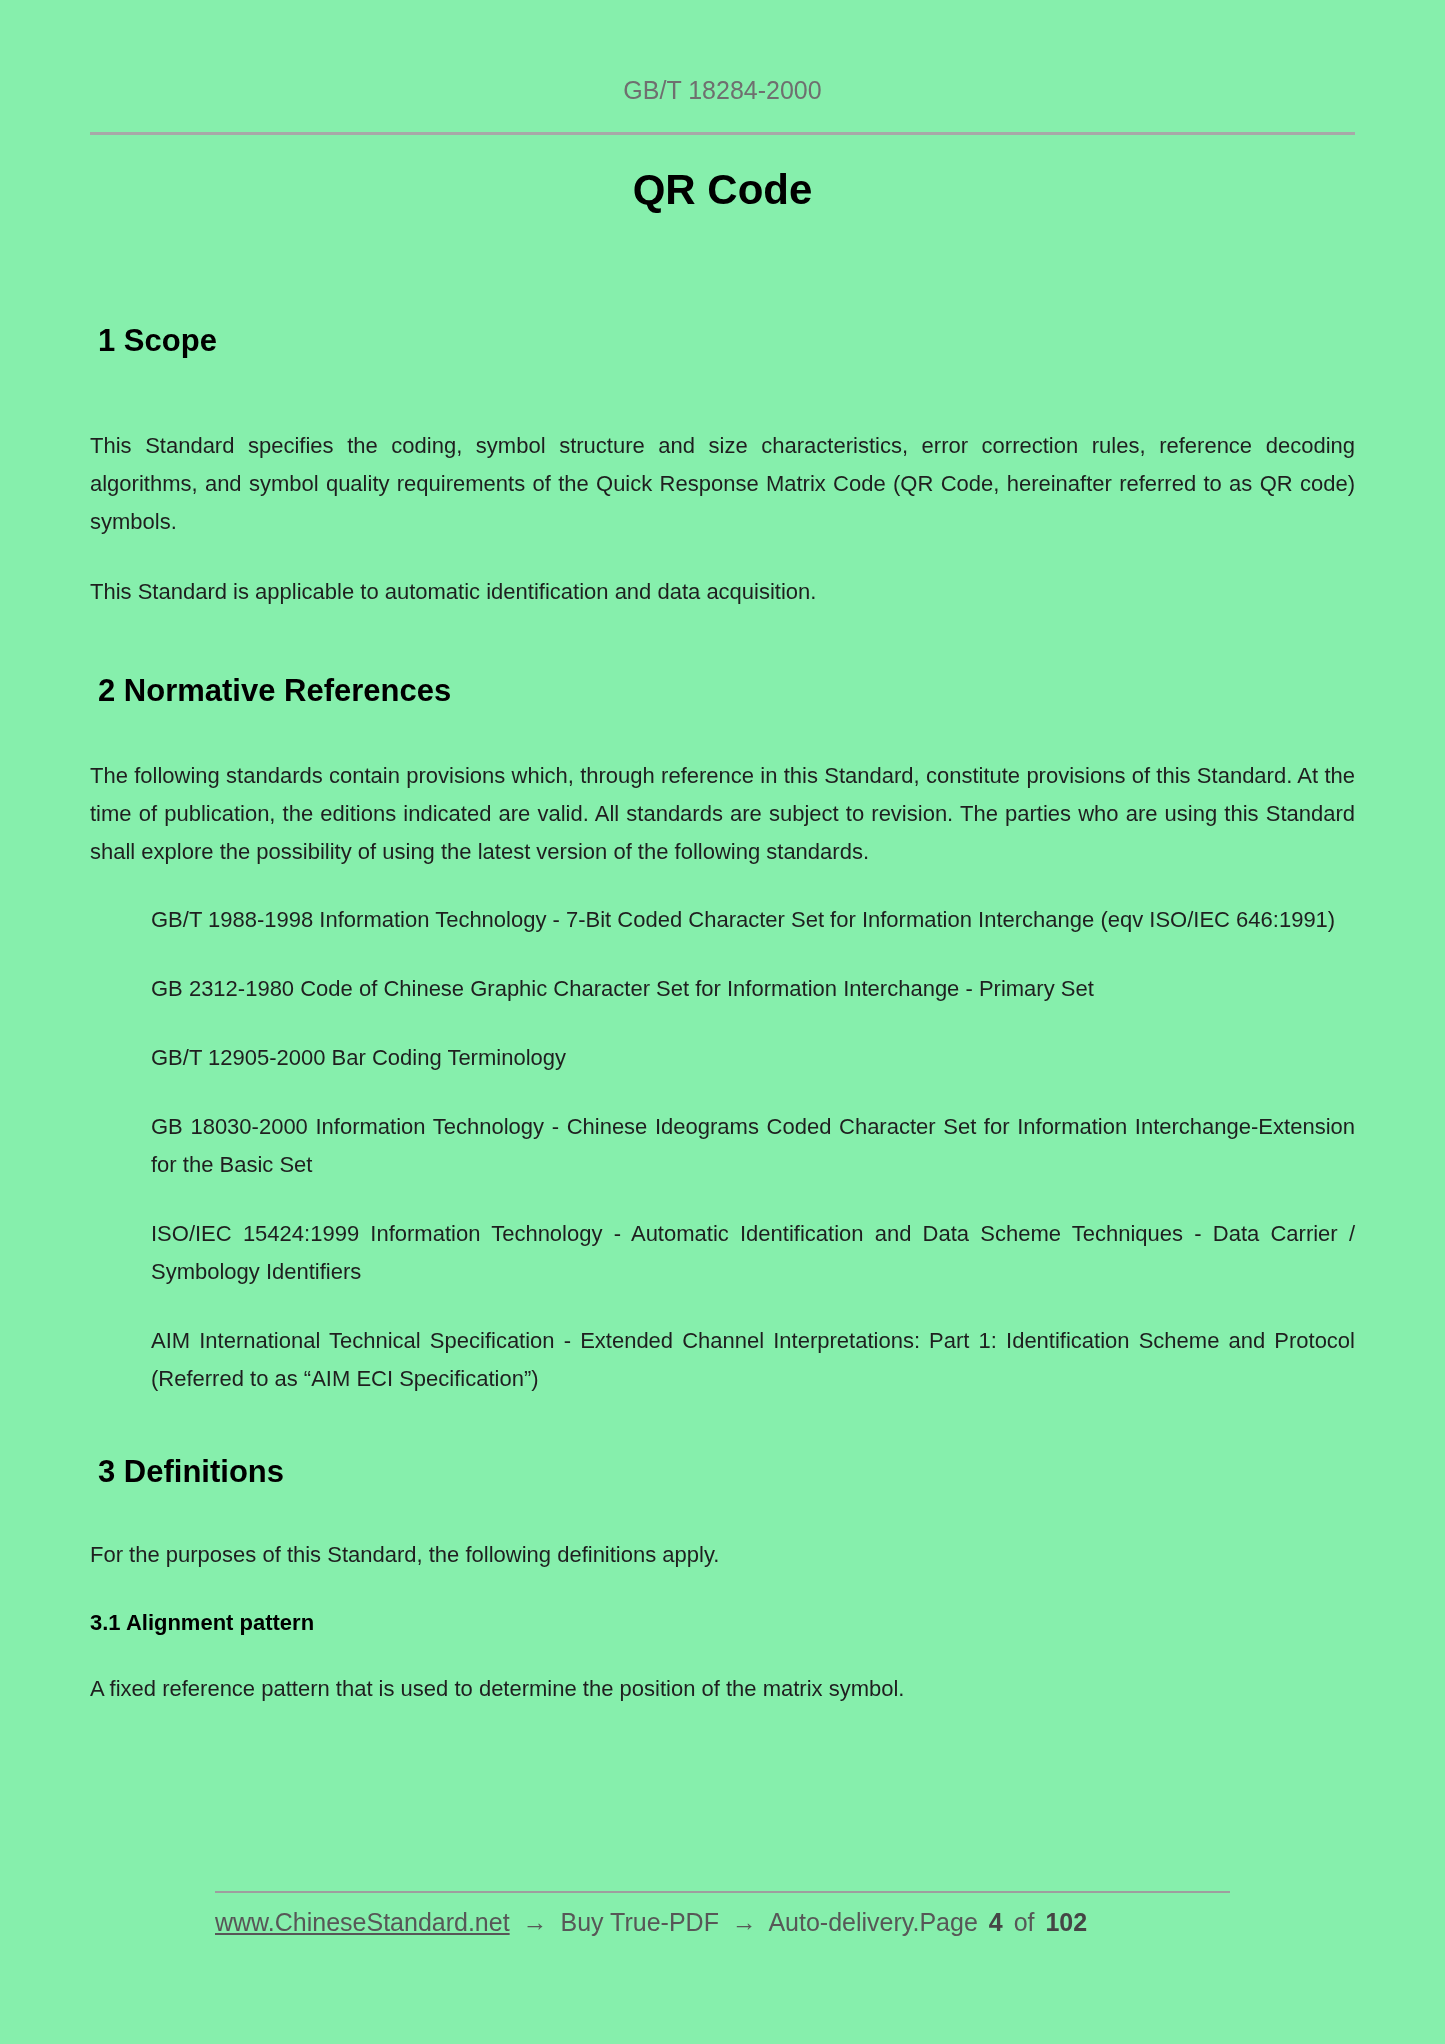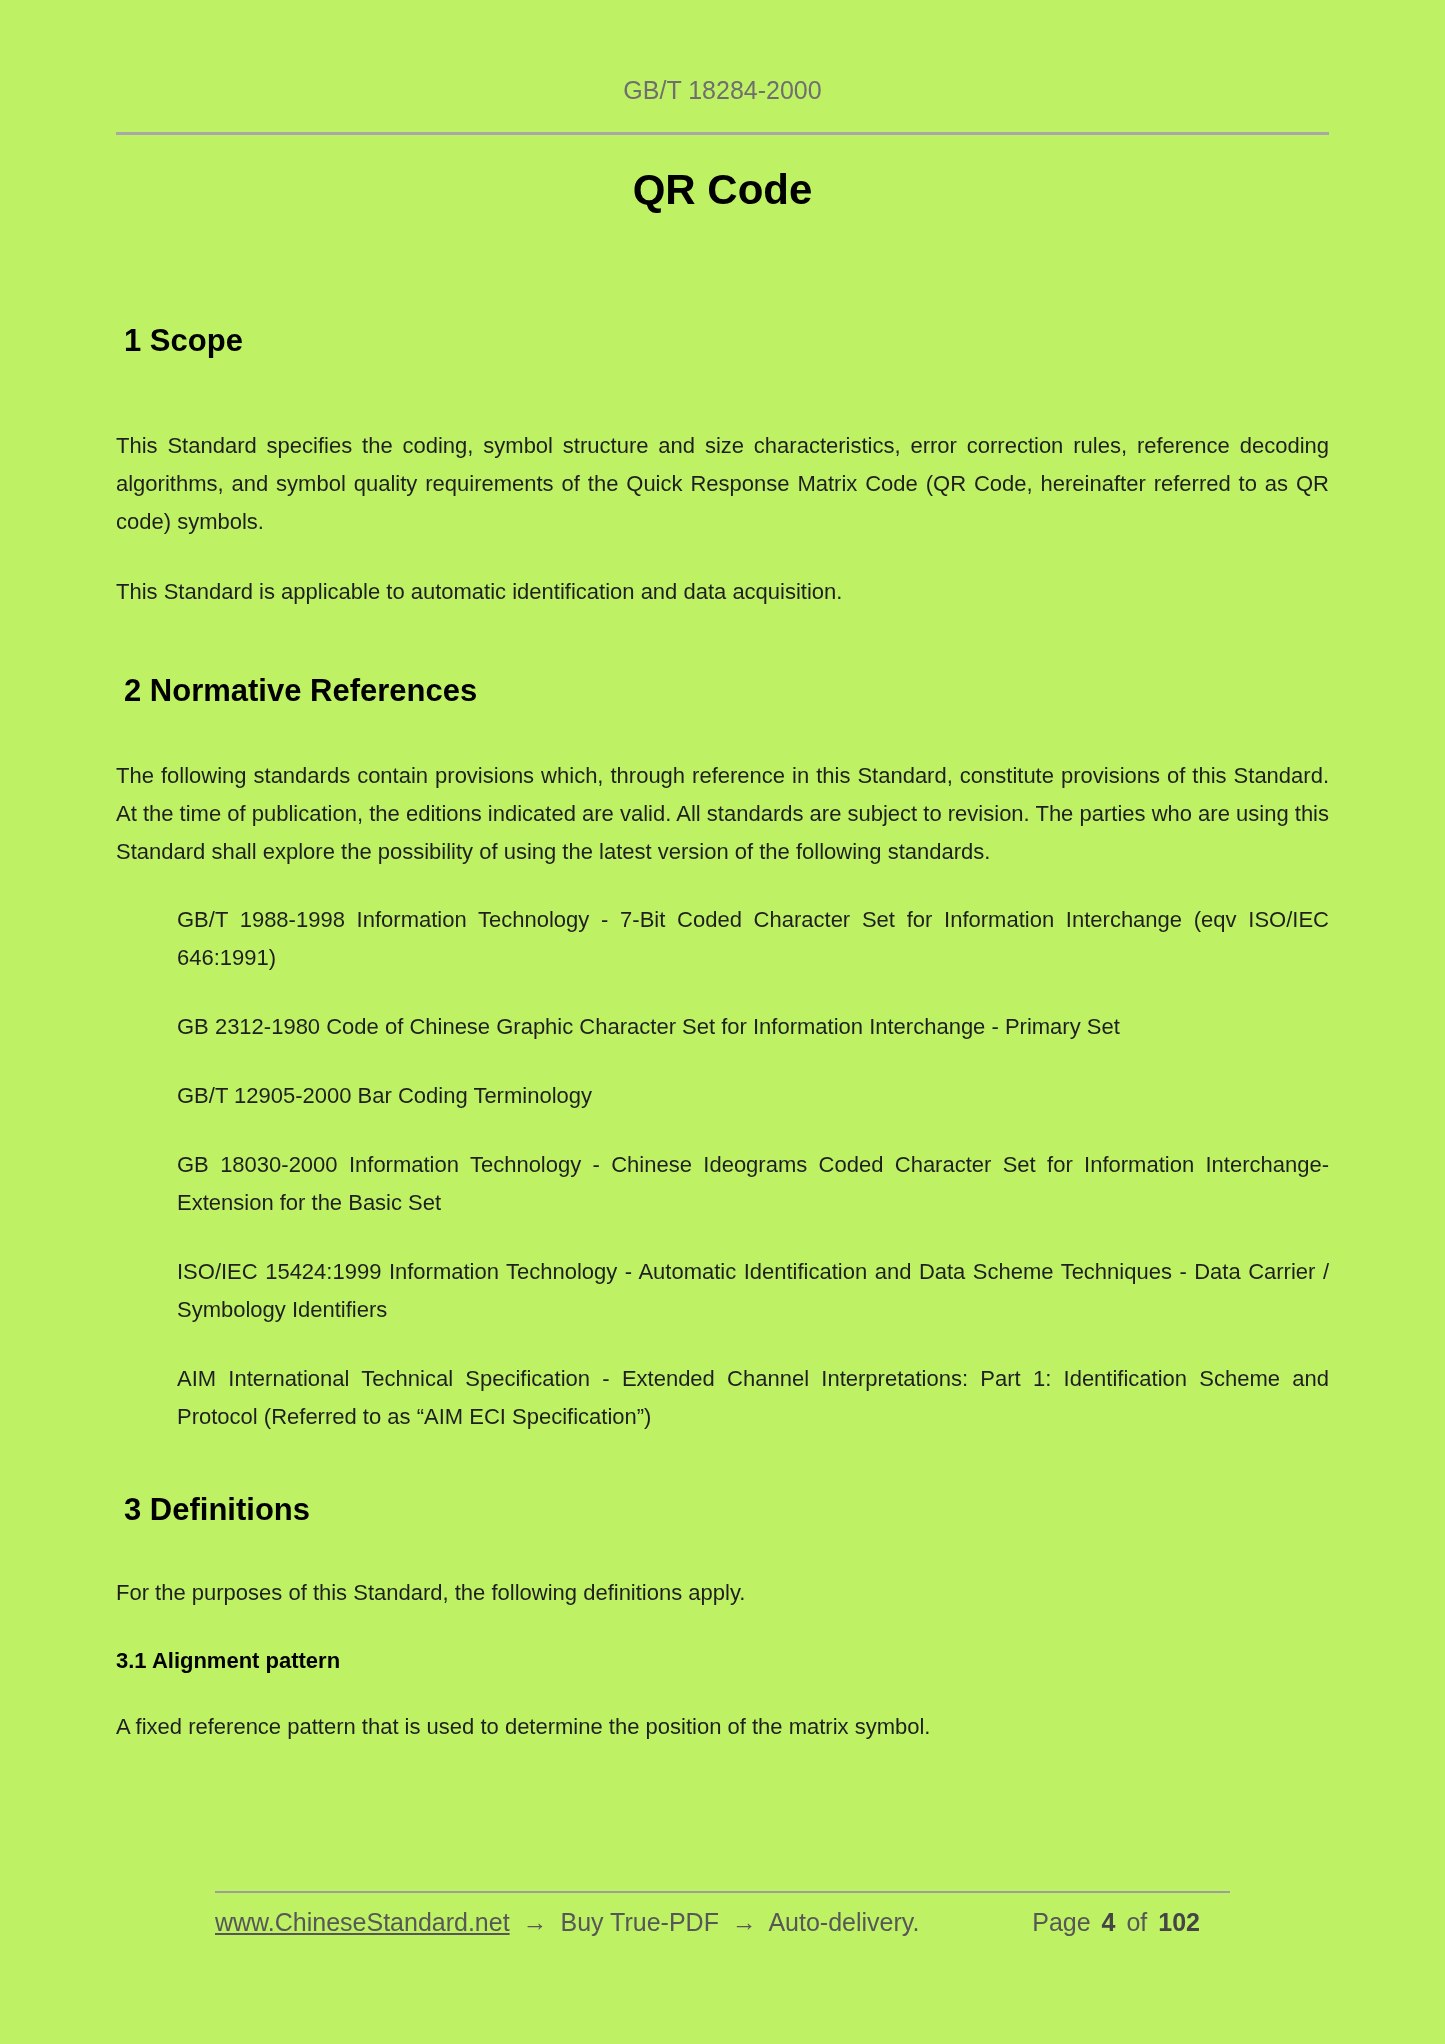--- a/index.html
+++ b/index.html
@@ -4,25 +4,25 @@
 <style>
   html, body {
     margin: 0;
     padding: 0;
     background: #ffffff;
   }
   .page {
     position: relative;
     width: 1445px;
     height: 2044px;
-    background: #bef264;
+    background: #86efac;
     font-family: "Liberation Sans", "DejaVu Sans", sans-serif;
     color: #1f1f1f;
     box-sizing: border-box;
-    padding: 0 116px;
+    padding: 0 90px;
     overflow: hidden;
   }
   .doc-number {
     margin-top: 74px;
     line-height: 32px;
     font-size: 25px;
     color: #6f6f6f;
     text-align: center;
   }
   .header-rule {
@@ -85,21 +85,21 @@
     top: 1891px;
   }
   .footer-rule {
     border: none;
     border-top: 2px solid #9e9e9e;
     margin: 0;
   }
   .footer-row {
     margin-top: 12px;
     display: flex;
-    justify-content: space-between;
+    justify-content: flex-start;
     align-items: baseline;
     font-size: 25px;
     line-height: 34px;
     color: #575757;
   }
   .footer-left a {
     color: #575757;
     text-decoration: underline;
   }
   .footer-left .arrow {

